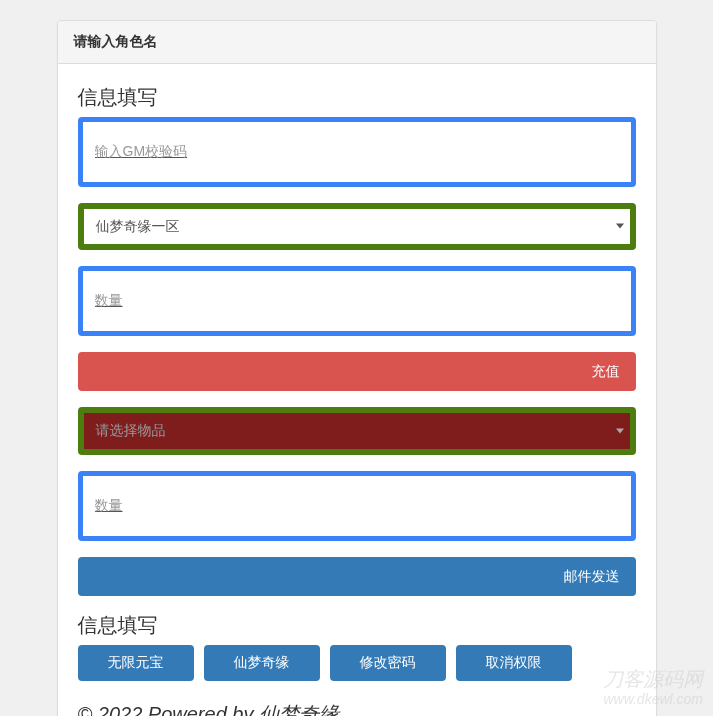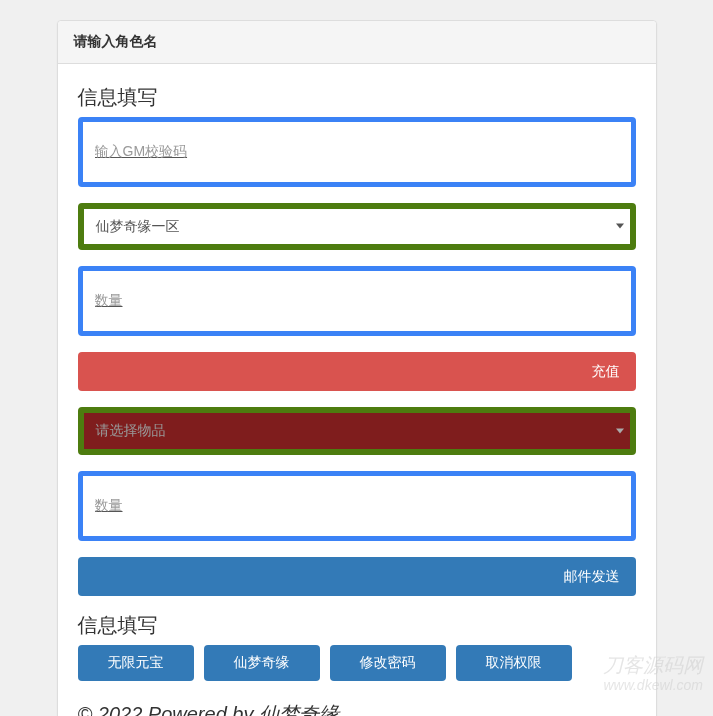--- a/index.html
+++ b/index.html
@@ -121,21 +121,21 @@
     .btn-row .btn {
       padding: 8px 30px;
     }
     .footer-text {
       color: #333;
       font-size: 20px;
       font-style: italic;
     }
     .watermark {
       position: fixed;
-      bottom: 22px;
+      bottom: 8px;
       right: 10px;
       color: #ccc;
       font-size: 18px;
       text-align: right;
       line-height: 1.2;
       font-style: italic;
       opacity: 0.5;
       pointer-events: none;
     }
     .watermark .line1 {

